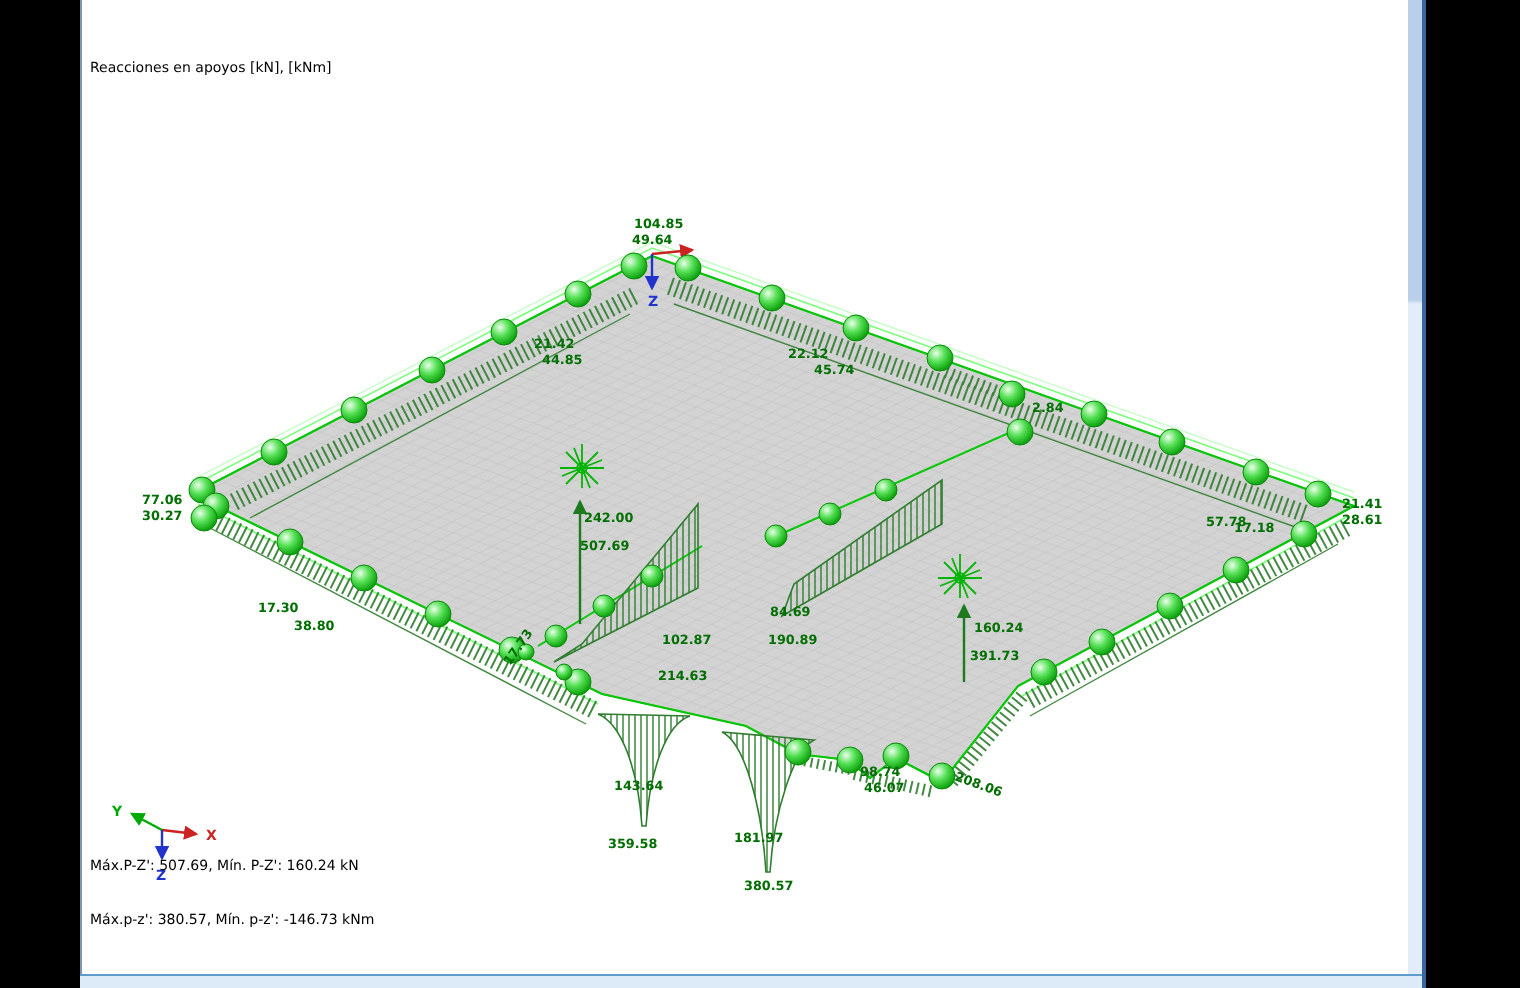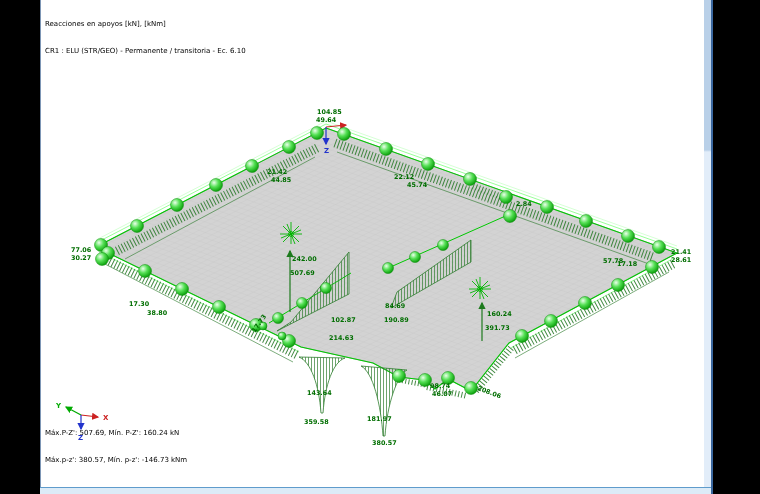--- a/index.html
+++ b/index.html
@@ -1,20 +1,20 @@
 <!DOCTYPE html>
 <html><head>
 <meta charset="utf-8">
 <style>
   html,body{margin:0;padding:0;background:#000;width:760px;height:494px;overflow:hidden;
     font-family:"DejaVu Sans",sans-serif;}
   #stage{position:relative;width:760px;height:494px;background:#000;}
   #canvas{position:absolute;left:40px;top:0;width:664px;height:487px;background:#fff;
     border-left:1px solid #7d96b5;}
-  #hdr{position:absolute;left:4px;top:2px;font-size:7px;line-height:9px;color:#000;white-space:pre;}
+  #hdr{position:absolute;left:4px;top:12px;font-size:7px;line-height:9px;color:#000;white-space:pre;}
   #ftr{position:absolute;left:4px;bottom:4px;font-size:7px;line-height:9px;color:#000;white-space:pre;}
   #vscroll{position:absolute;left:704px;top:0;width:7px;height:487px;
     background:linear-gradient(#b9d0e8 0,#b9d0e8 150px,#e2edf9 152px,#e2edf9 100%);}
   #vline{position:absolute;left:711px;top:0;width:2px;height:494px;background:#3a679f;}
   #hscroll{position:absolute;left:40px;top:487px;width:671px;height:7px;background:#dcebf7;
     border-top:1px solid #5f9ccc;box-sizing:border-box;}
   svg{position:absolute;left:0;top:0;}
   .rl{font-family:"DejaVu Sans",sans-serif;font-size:6.4px;font-weight:bold;fill:#006e00;}
   .axl{font-family:"DejaVu Sans",sans-serif;font-size:7px;font-weight:bold;}
 </style>
@@ -201,21 +201,20 @@
         <line x1="80" y1="415" x2="65" y2="407" stroke="#00aa00" stroke-width="1.2" marker-end="url(#mGn)"></line>
         <line x1="80" y1="415" x2="80" y2="429" stroke="#2233cc" stroke-width="1.2" marker-end="url(#mB2)"></line>
         <text class="axl" x="102" y="420" fill="#cc2222">X</text>
         <text class="axl" x="55" y="408" fill="#00aa00">Y</text>
         <text class="axl" x="77" y="440" fill="#2233cc">Z</text>
       </g>
     </svg>
 
     <div id="hdr">
       <div>Reacciones en apoyos [kN], [kNm]</div>
-      <div>CR1 : ELU (STR/GEO) - Permanente / transitoria - Ec. 6.10</div>
     </div>
 
     <div id="ftr">
       <div>Máx.P-Z': 507.69, Mín. P-Z': 160.24 kN</div>
       <div>Máx.p-z': 380.57, Mín. p-z': -146.73 kNm</div>
     </div>
   </div>
 
   <div id="vscroll"></div>
   <div id="vline"></div>

